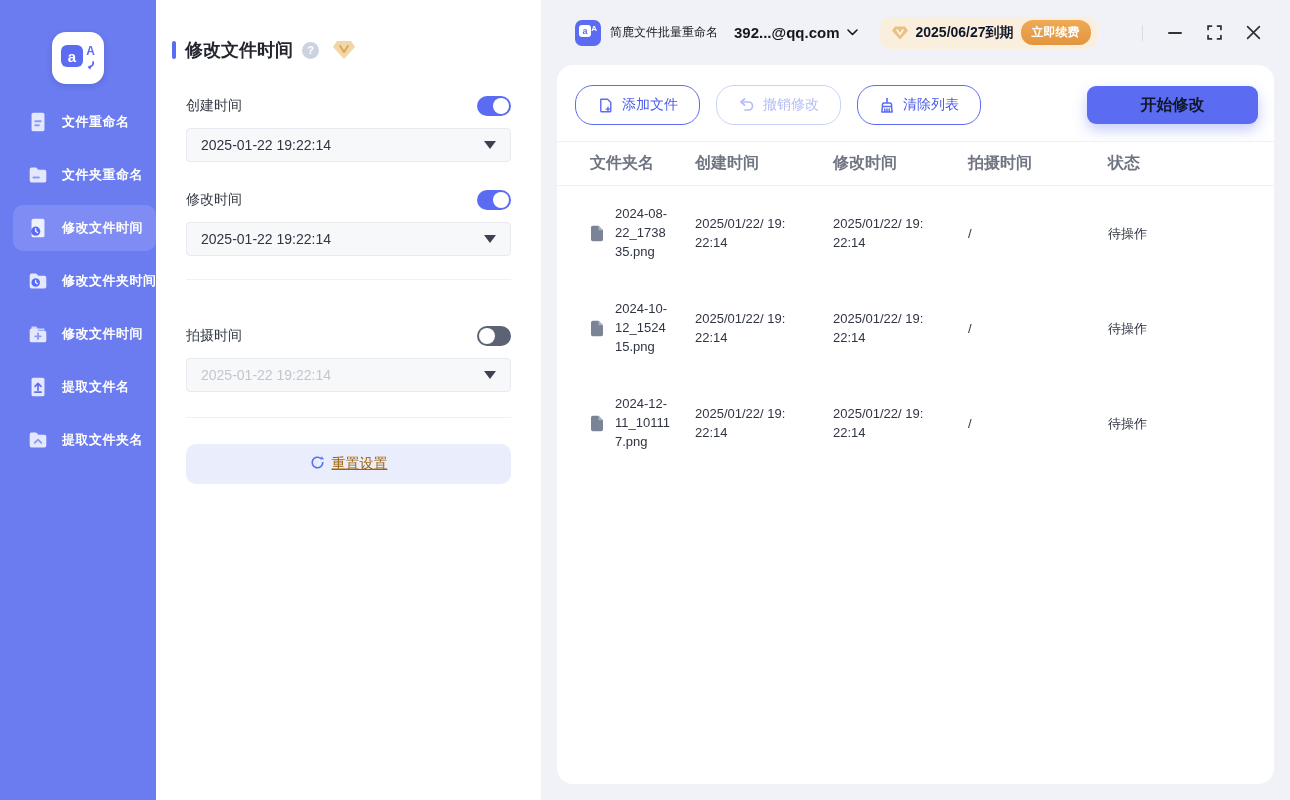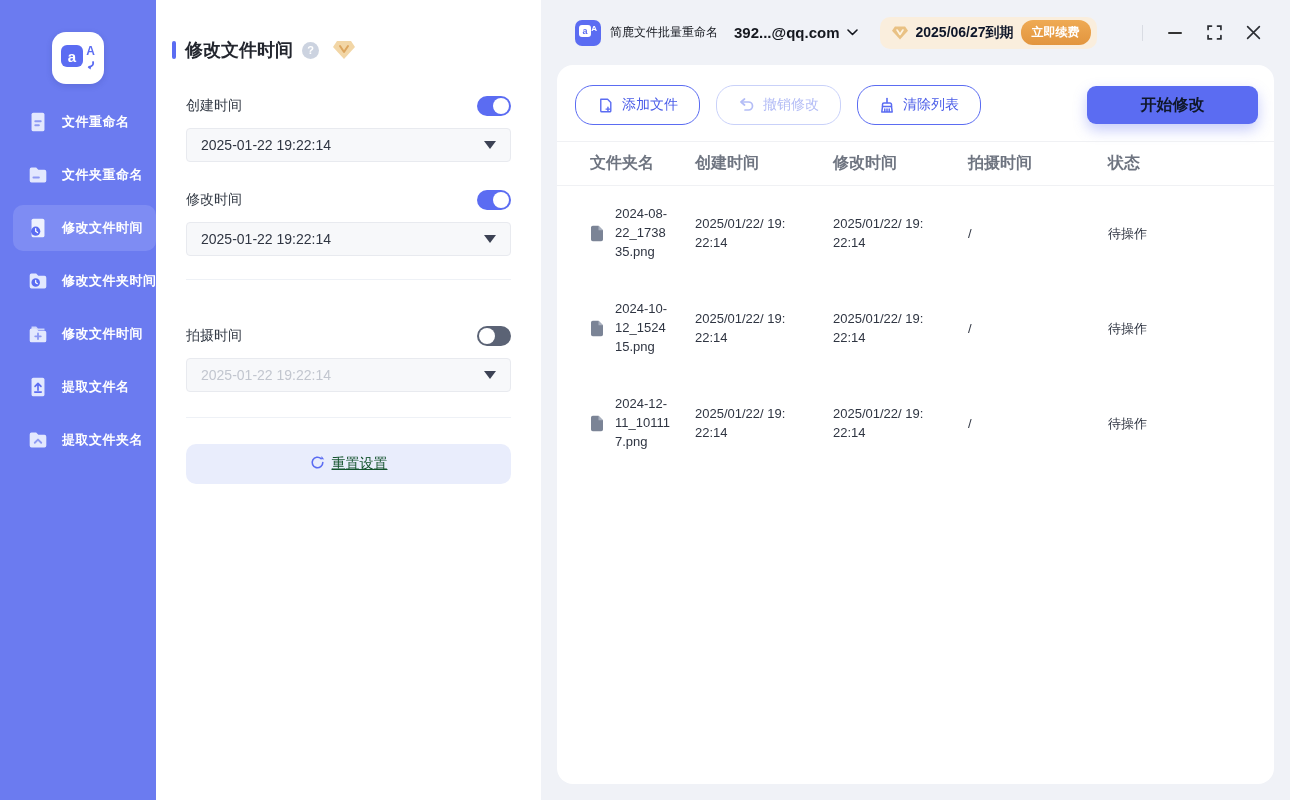--- a/index.html
+++ b/index.html
@@ -37,21 +37,21 @@
   .toggle .knob { position:absolute; top:2px; width:16px; height:16px; background:#fff; border-radius:50%; }
   .toggle.on .knob { right:2px; }
   .toggle.off .knob { left:2px; }
   .dropdown { margin-top:12px; height:34px; background:#f7f8fa; border:1px solid #e8eaef; border-radius:4px; display:flex; align-items:center; justify-content:space-between; padding:0 14px; cursor:pointer; }
   .dd-value { font-size:14px; color:#2f3542; }
   .dropdown.disabled .dd-value { color:#c2c6cf; }
   .dd-arrow { width:0; height:0; border-left:6px solid transparent; border-right:6px solid transparent; border-top:8px solid #3c4254; }
   .divider-h { height:1px; background:#eef1f6; }
   .div1 { margin-top:23px; }
   .div2 { margin-top:25px; }
-  .reset-btn { margin-top:26px; height:40px; width:100%; background:#e9edfc; border:none; border-radius:10px; color:#14532d; font-size:14px; display:flex; align-items:center; justify-content:center; gap:7px; cursor:pointer; font-family:inherit; }
+  .reset-btn { margin-top:26px; height:40px; width:100%; background:#e9edfc; border:none; border-radius:10px; color:#a16207; font-size:14px; display:flex; align-items:center; justify-content:center; gap:7px; cursor:pointer; font-family:inherit; }
   .reset-btn .lbl { text-decoration:underline; }
 
   
   .main { flex:1; display:flex; flex-direction:column; background:#f0f2f7; }
   .titlebar { height:65px; display:flex; align-items:center; padding:0 28px 0 34px; flex-shrink:0; }
   .app-icon { width:26px; height:26px; background:#5b6cf2; border-radius:7px; position:relative; flex-shrink:0; }
   .app-icon .m { position:absolute; left:4px; top:5px; width:12px; height:12px; background:#fff; border-radius:3px; color:#5b6cf2; font-size:9px; font-weight:bold; display:flex; align-items:center; justify-content:center; }
   .app-icon .s { position:absolute; right:4px; top:4px; color:#fff; font-size:8px; font-weight:bold; }
   .app-title { margin-left:9px; font-size:12px; font-weight:normal; color:#15181f; }
   .account { margin-left:16px; display:flex; align-items:center; gap:7px; font-size:15px; font-weight:bold; color:#15181f; cursor:pointer; }

